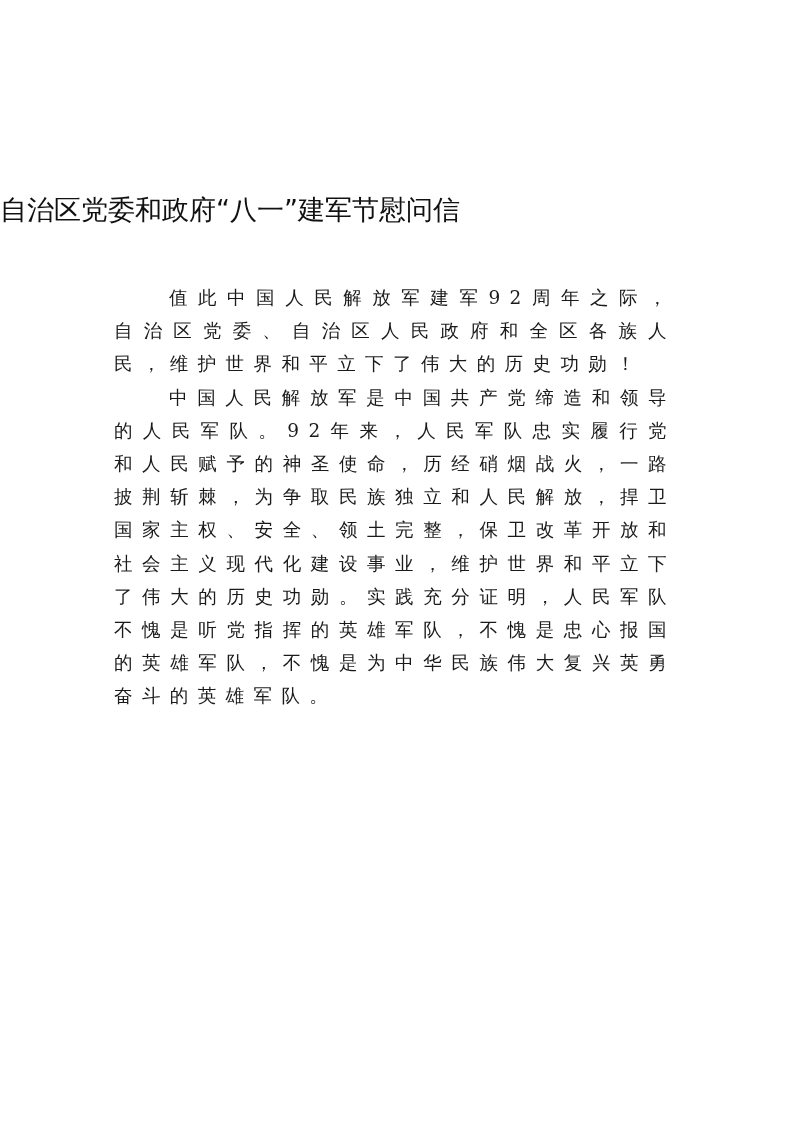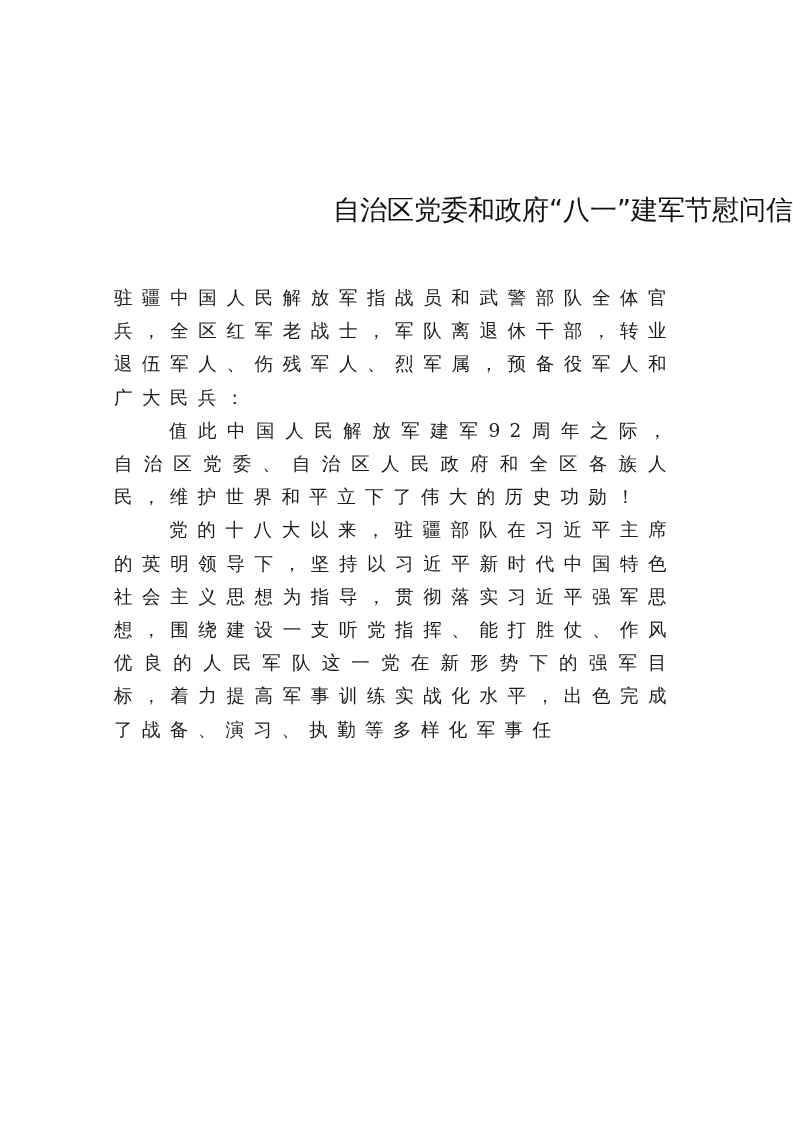--- a/index.html
+++ b/index.html
@@ -19,21 +19,21 @@
       left: 0; top: 0;
       width: 793px;
       height: 1122px;
       background: #ffffff;
     }
     .title {
       position: absolute;
       left: 0;
       top: 190px;
       width: 793px;
-      text-align: right;
+      text-align: left;
       font-family: "DejaVu Sans", "Liberation Sans", sans-serif;
       font-size: 27px;
       line-height: 40px;
       color: #111111;
       letter-spacing: 0px;
       margin: 0;
       font-weight: normal;
     }
     .body {
       position: absolute;
@@ -57,17 +57,16 @@
       text-indent: 55px;
     }
   </style>
 </head>
 <body>
 
 <div class="page">
   <h1 class="title">自治区党委和政府“八一”建军节慰问信</h1>
 
   <div class="body">
-    <p class="para">驻疆中国人民解放军指战员和武警部队全体官兵，全区红军老战士，军队离退休干部，转业退伍军人、伤残军人、烈军属，预备役军人和广大民兵：</p>
     <p class="para indent">值此中国人民解放军建军92周年之际，自治区党委、自治区人民政府和全区各族人民，维护世界和平立下了伟大的历史功勋！</p>
-    <p class="para indent">党的十八大以来，驻疆部队在习近平主席的英明领导下，坚持以习近平新时代中国特色社会主义思想为指导，贯彻落实习近平强军思想，围绕建设一支听党指挥、能打胜仗、作风优良的人民军队这一党在新形势下的强军目标，着力提高军事训练实战化水平，出色完成了战备、演习、执勤等多样化军事任</p>
+    <p class="para indent">中国人民解放军是中国共产党缔造和领导的人民军队。92年来，人民军队忠实履行党和人民赋予的神圣使命，历经硝烟战火，一路披荆斩棘，为争取民族独立和人民解放，捍卫国家主权、安全、领土完整，保卫改革开放和社会主义现代化建设事业，维护世界和平立下了伟大的历史功勋。实践充分证明，人民军队不愧是听党指挥的英雄军队，不愧是忠心报国的英雄军队，不愧是为中华民族伟大复兴英勇奋斗的英雄军队。</p>
   </div>
 </div>
 
 </body></html>

